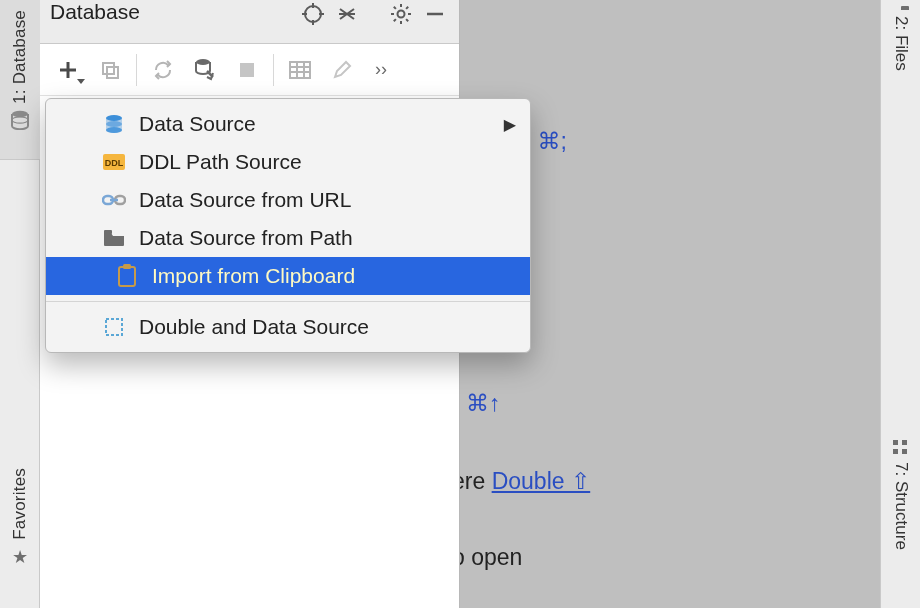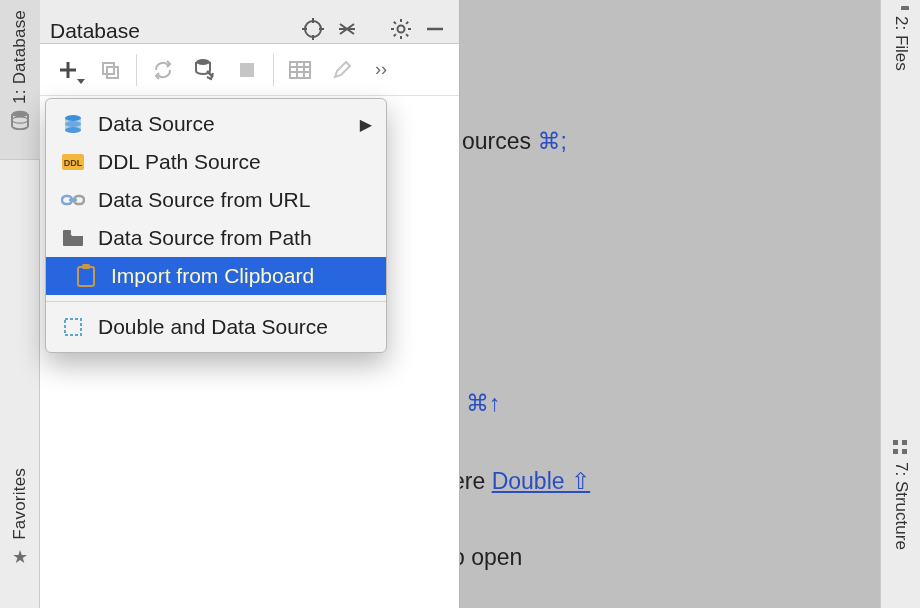--- a/index.html
+++ b/index.html
@@ -44,47 +44,47 @@
   .struct-mini { width:16px; height:16px; display:grid; grid-template-columns:5px 5px; grid-template-rows:5px 5px; gap:4px; }
   .struct-mini div { background:#6e6e6e; }
 
   
   .panel {
     position: absolute; left: 40px; top: 0; width: 420px; height: 100%;
     background: #fff; border-right: 1px solid #b8b8b8;
   }
   .panel-header {
     height: 44px; background: #ececec; border-bottom: 1px solid #c9c9c9;
-    display: flex; align-items: flex-end; padding: 0 10px; gap: 6px;
+    display: flex; align-items: flex-start; padding: 0 10px; gap: 6px;
   }
   .panel-title { font-size: 21px; color: #222; flex: 1; }
   .hdr-icon { width: 28px; height: 28px; display:flex; align-items:center; justify-content:center; color:#555; }
   .toolbar {
     height: 52px; border-bottom: 1px solid #e2e2e2;
     display:flex; align-items:center; padding: 0 8px; gap: 2px;
   }
   .tb-btn { width: 40px; height: 40px; display:flex; align-items:center; justify-content:center; color:#6a6a6a; position:relative; }
   .tb-btn.dim { color:#b5b5b5; }
   .tb-sep { width:1px; height:32px; background:#d8d8d8; margin: 0 4px; }
   .plus-caret::after { content:""; position:absolute; right:3px; bottom:6px; border-left:4px solid transparent; border-right:4px solid transparent; border-top:5px solid #555; }
 
   
   .menu {
-    position: absolute; left: 45px; top: 98px; width: 342px;
+    position: absolute; left: 45px; top: 98px; width: 486px;
     background: #f3f3f3; border: 1px solid #b8b8b8; border-radius: 6px;
     box-shadow: 0 12px 28px rgba(0,0,0,0.28);
     padding: 6px 0;
   }
   .menu-item {
     display:flex; align-items:center; gap: 12px;
     padding: 6px 14px; font-size: 21px; color:#222;
   }
   .menu-item.sel { background: #2866e0; color:#fef9c3;padding-left:27px; }
   .menu-sep { height:1px; background:#d4d4d4; margin: 6px 0; }
-  .mi-icon { width: 26px; height: 26px; display:flex; align-items:center; justify-content:center; flex-shrink:0; }
+  .mi-icon { width: 26px; height: 26px; display:flex; align-items:center; justify-content:center; flex-shrink:0;margin-left:41px; }
   .chev { margin-left:auto; font-size: 16px; color:#333; }
 
   
   .editor-text {
     position:absolute; left:462px; top:0; right:40px; height:100%;
     color:#222; font-size:23px;
   }
   .editor-text .ln { position:absolute; white-space:nowrap; }
   .accent { color:#2a4ec2;text-decoration:underline; }
   .kbd-sym { color:#2a4ec2; font-weight:500; }

